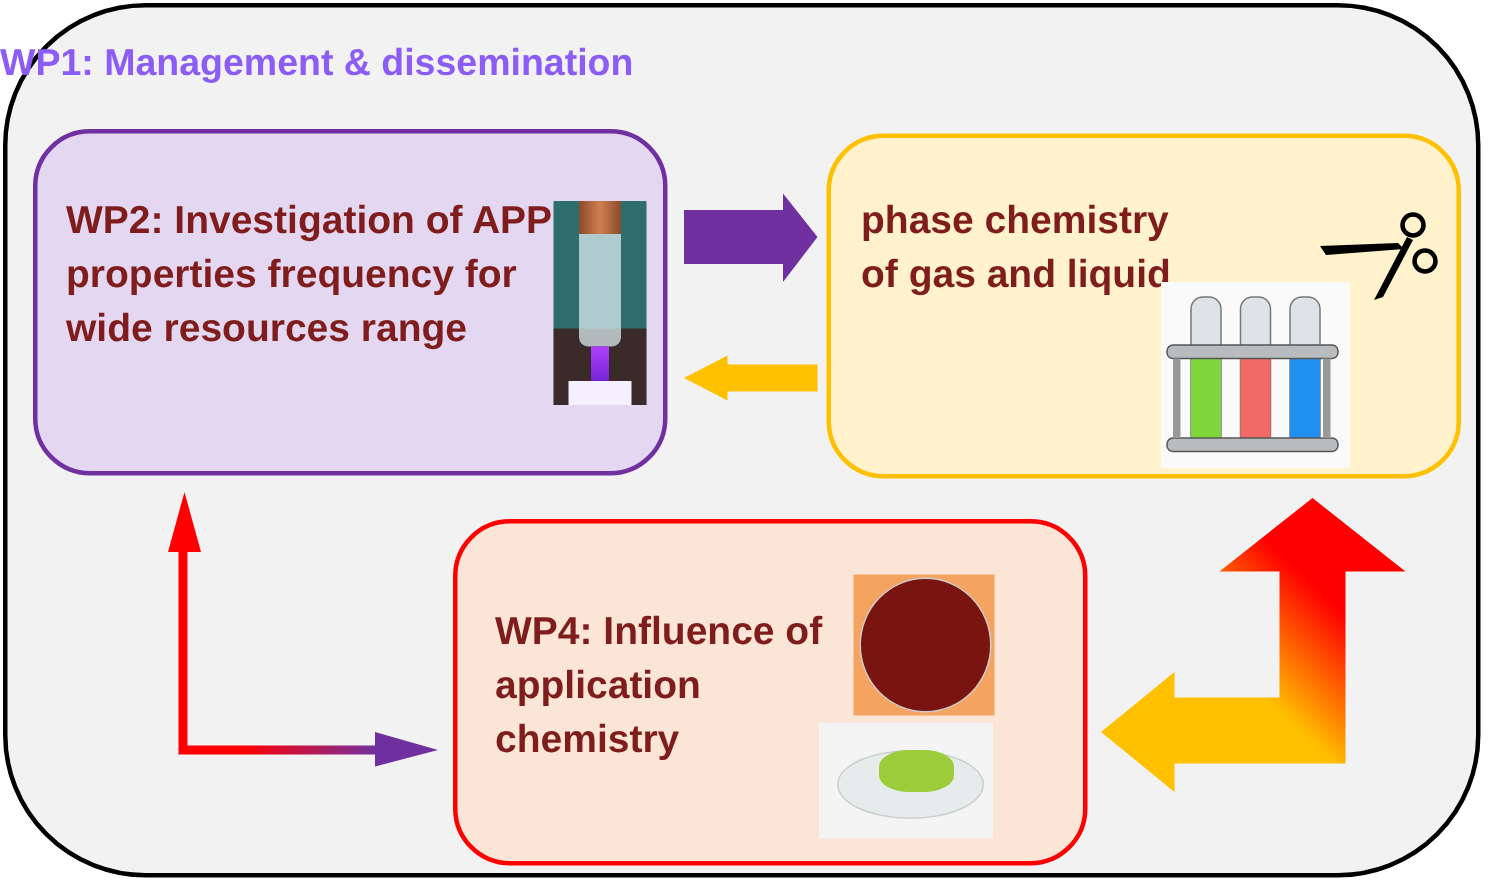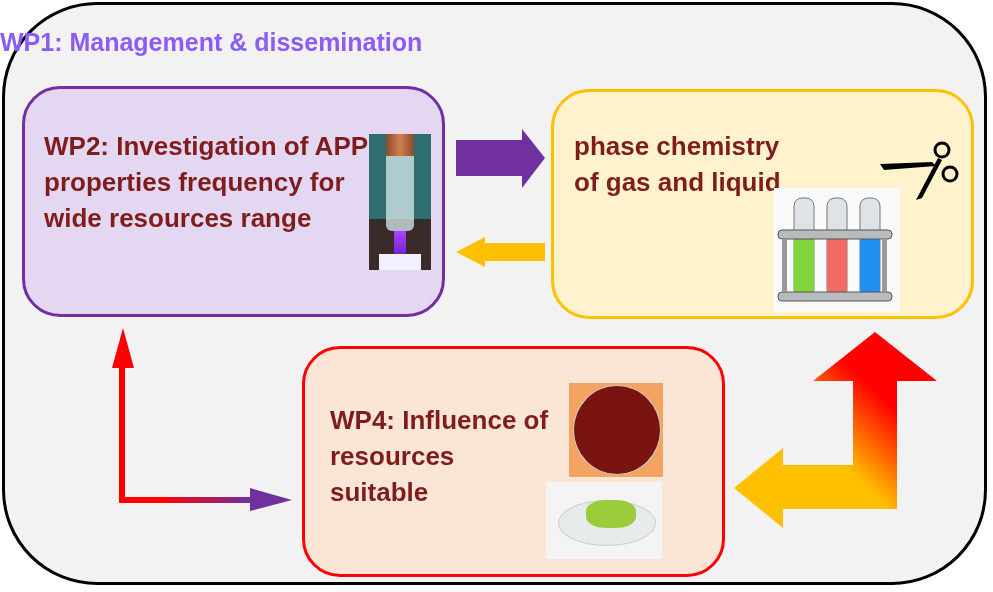--- a/index.html
+++ b/index.html
@@ -58,22 +58,22 @@
     <path d="M0 24 L52 22 L56 26 L4 30 Z" fill="#000"></path>
     <path d="M36 60 L58 18 L62 20 L42 58 Z" fill="#000"></path>
     <circle cx="62" cy="10" r="7" fill="none" stroke="#000" stroke-width="3"></circle>
     <circle cx="70" cy="34" r="7" fill="none" stroke="#000" stroke-width="3"></circle>
   </svg>
 </div>
 
 <div class="box wp4"></div>
 <div class="txt" style="left:330px;top:386px;margin-top:16px;">
   <div>WP4: Influence of</div>
-  <div>resources</div>
-  <div>suitable</div>
+  <div>application</div>
+  <div>chemistry</div>
 </div>
 <div class="img" style="left:569px;top:383px;width:94px;height:94px;background:#f4a460;">
   <div style="position:absolute;left:4px;top:2px;width:86px;height:88px;border-radius:50%;background:#7a1410;border:1px solid #ccc;"></div>
 </div>
 <div class="img" style="left:546px;top:482px;width:116px;height:77px;background:#f4f4f4;">
   <div style="position:absolute;left:12px;top:18px;width:96px;height:44px;border-radius:50%;background:#e6ecec;border:1px solid #ccc;"></div>
   <div style="position:absolute;left:40px;top:18px;width:50px;height:28px;border-radius:40%;background:#9ccc3a;"></div>
 </div>
 
 <svg width="993" height="592">

